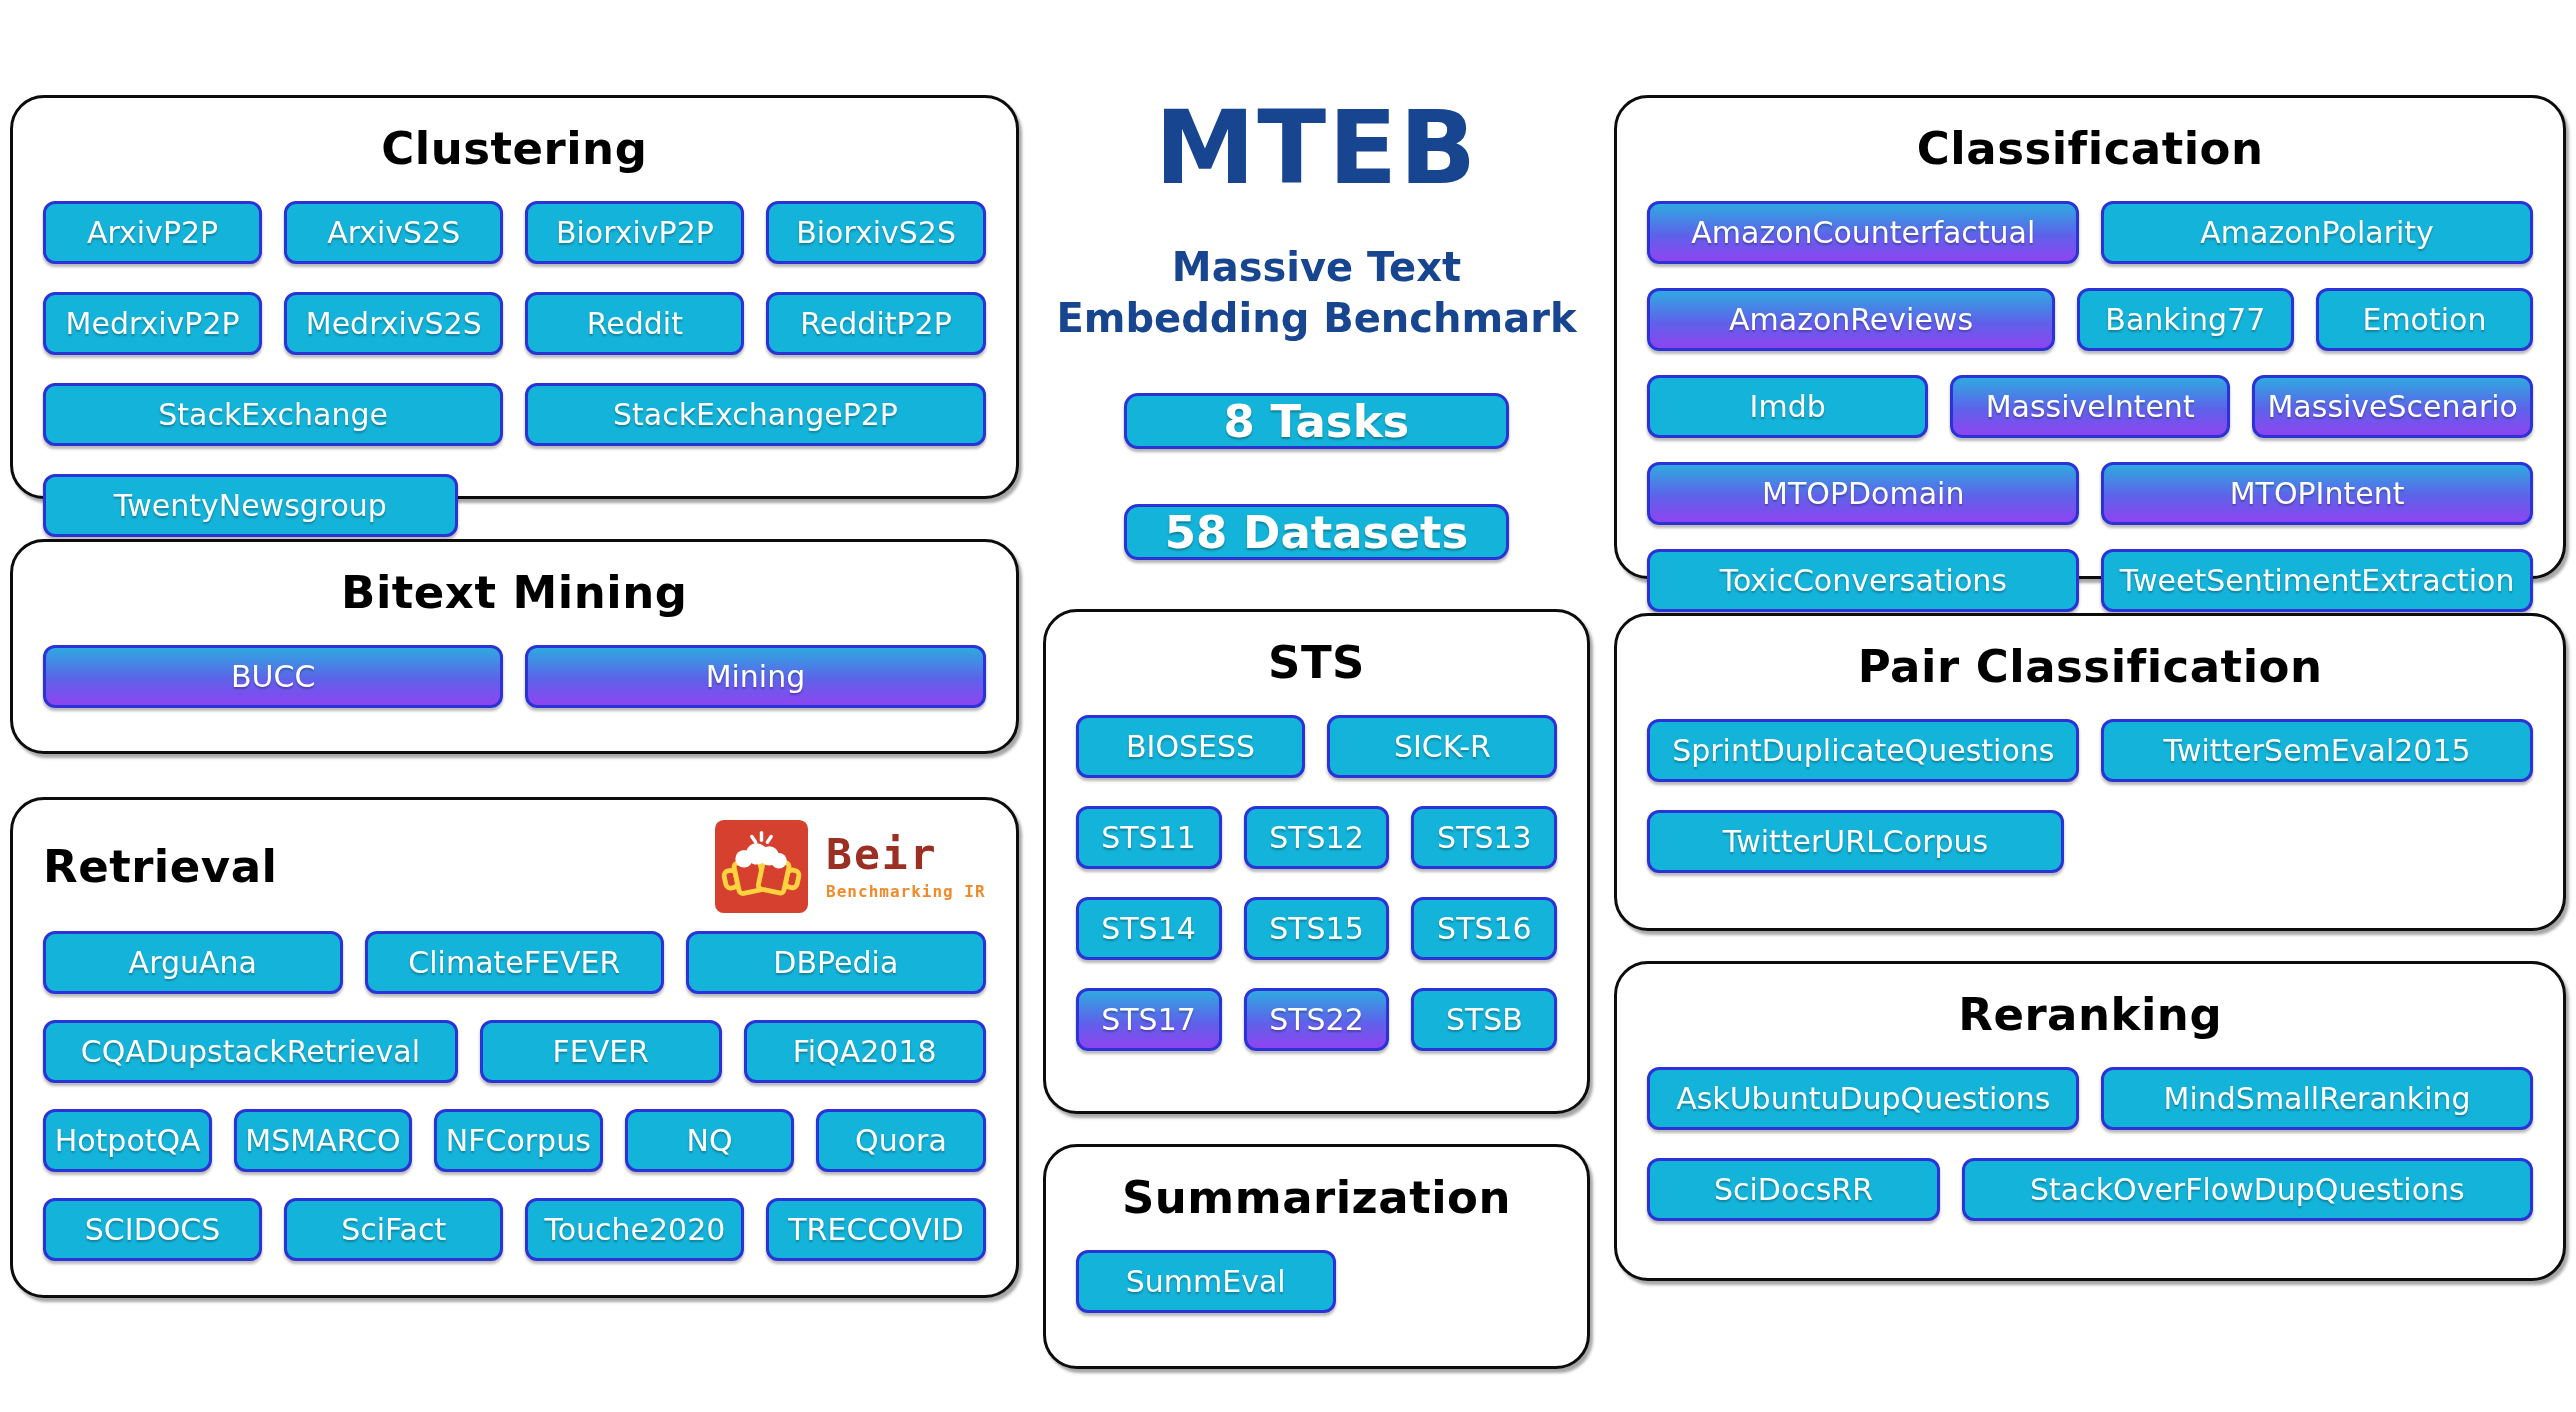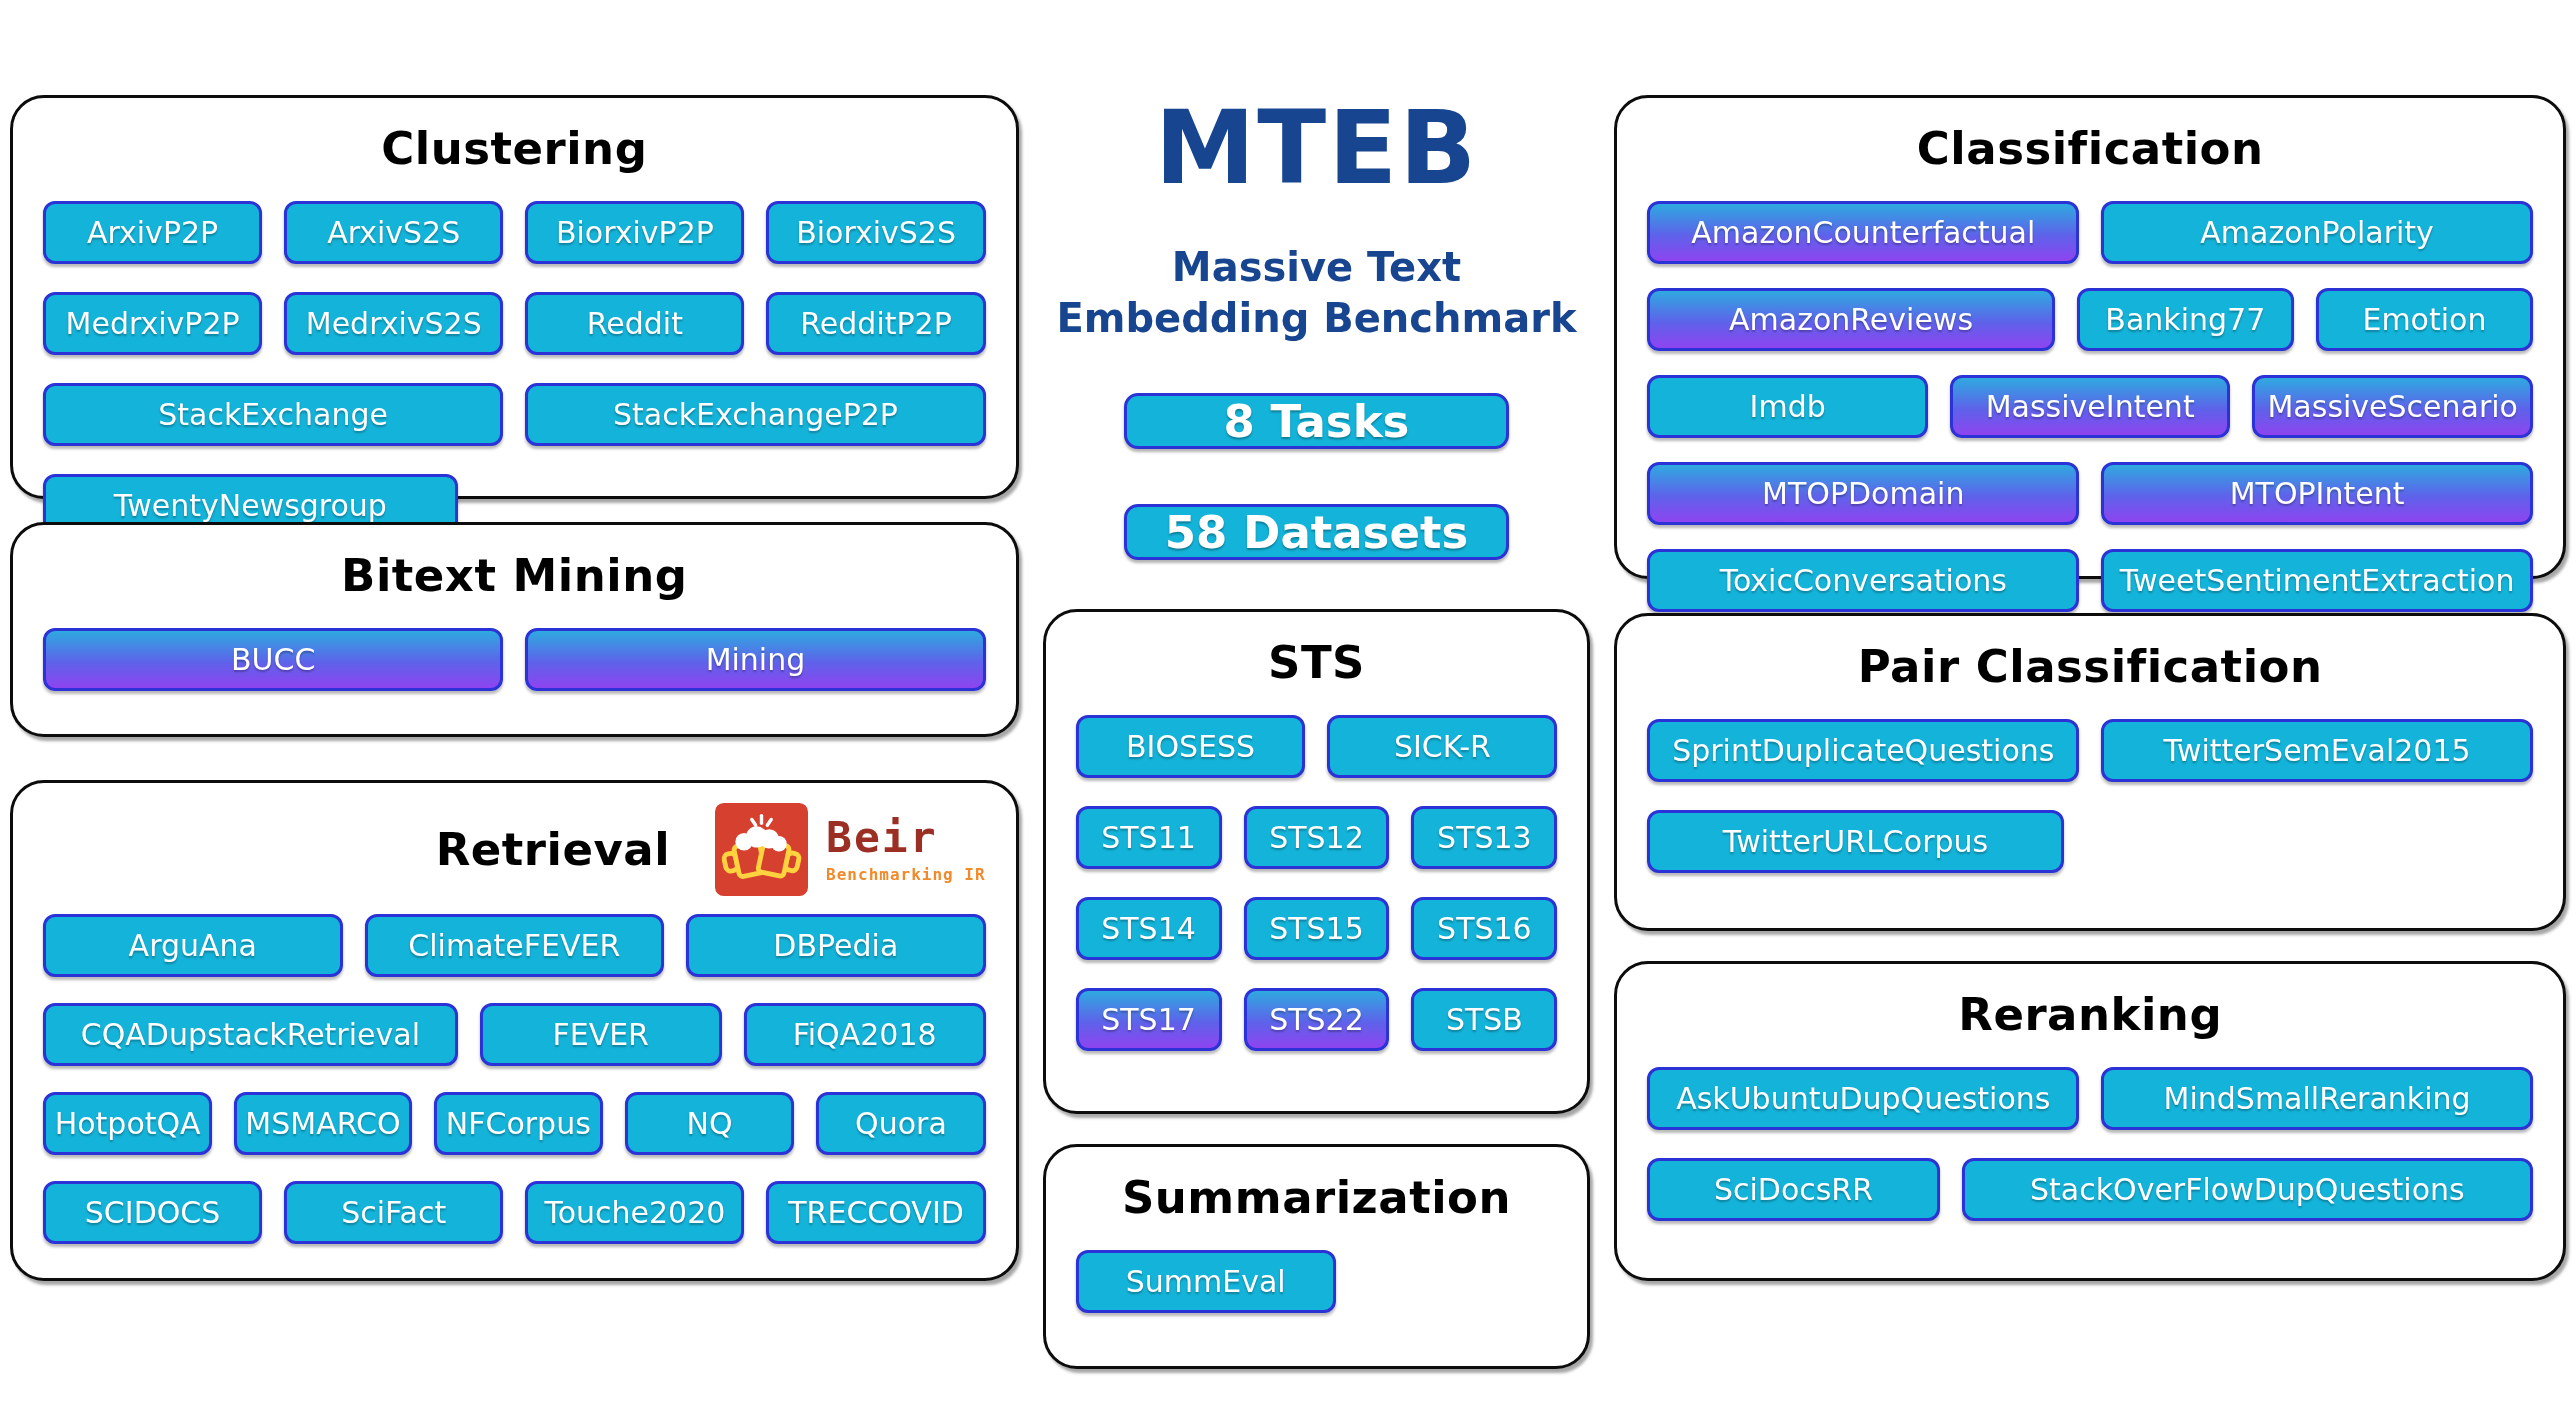--- a/index.html
+++ b/index.html
@@ -18,21 +18,21 @@
 
   .box{
     border:3.5px solid #0c0c0c;border-radius:34px;background:#fff;
     box-shadow:3px 4px 3px rgba(0,0,0,.35);
     padding:20px 30px 26px 30px;display:flex;flex-direction:column;
   }
   .box-title{
     text-align:center;font-weight:700;font-size:45px;color:#000;
     letter-spacing:0.5px;margin:4px 0 26px 0;
   }
-  .box-title-row{display:flex;align-items:center;justify-content:flex-end;gap:45px;margin:0 0 18px 0;}
+  .box-title-row{display:flex;align-items:center;justify-content:space-between;gap:45px;margin:0 0 18px 0;}
   .box-title-row .box-title{margin:0;}
 
   .rows{display:flex;flex-direction:column;gap:28px;flex:1;justify-content:flex-start;}
   .btn-row{display:flex;gap:22px;justify-content:flex-start;}
   .chip{
     flex:1;height:63px;border:3px solid var(--chip-border);border-radius:12px;
     background:var(--accent-cyan);color:#fff;font-size:30px;
     display:flex;align-items:center;justify-content:center;white-space:nowrap;
     text-shadow:0 2px 2px rgba(0,0,0,.28);box-shadow:0 3px 3px rgba(0,0,0,.28);
     padding:0 8px;
@@ -52,21 +52,21 @@
     margin:0 auto;width:385px;height:56px;border:3px solid var(--chip-border);
     border-radius:14px;background:var(--accent-cyan);color:#fff;
     font-weight:700;font-size:45px;display:flex;align-items:center;justify-content:center;
     text-shadow:0 2px 2px rgba(0,0,0,.3);box-shadow:0 3px 3px rgba(0,0,0,.3);
   }
   .badge-tasks{margin-top:49px;}
   .badge-datasets{margin-top:55px;}
   .sts-box{margin-top:49px;height:505px;}
   .summ-box{margin-top:30px;height:225px;}
 
-  .clustering-box{height:404px;margin-bottom:23px;}
+  .clustering-box{height:404px;margin-bottom:40px;}
   .bitext-box{height:215px;margin-bottom:43px;}
   .retrieval-box{height:501px;}
   .classification-box{height:484px;margin-bottom:34px;}
   .pair-box{height:318px;margin-bottom:30px;}
   .rerank-box{height:320px;}
 
   
   .beir{display:flex;align-items:center;gap:18px;}
   .beir-badge{width:93px;height:93px;flex:0 0 93px;}
   .beir-words{display:flex;flex-direction:column;line-height:1;}

